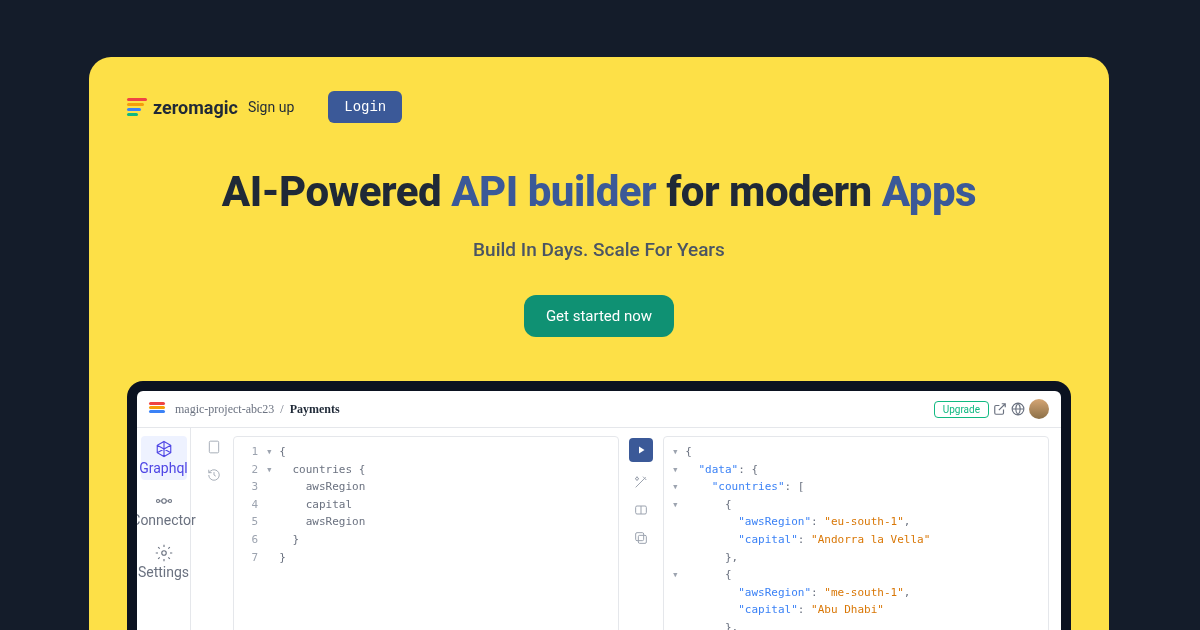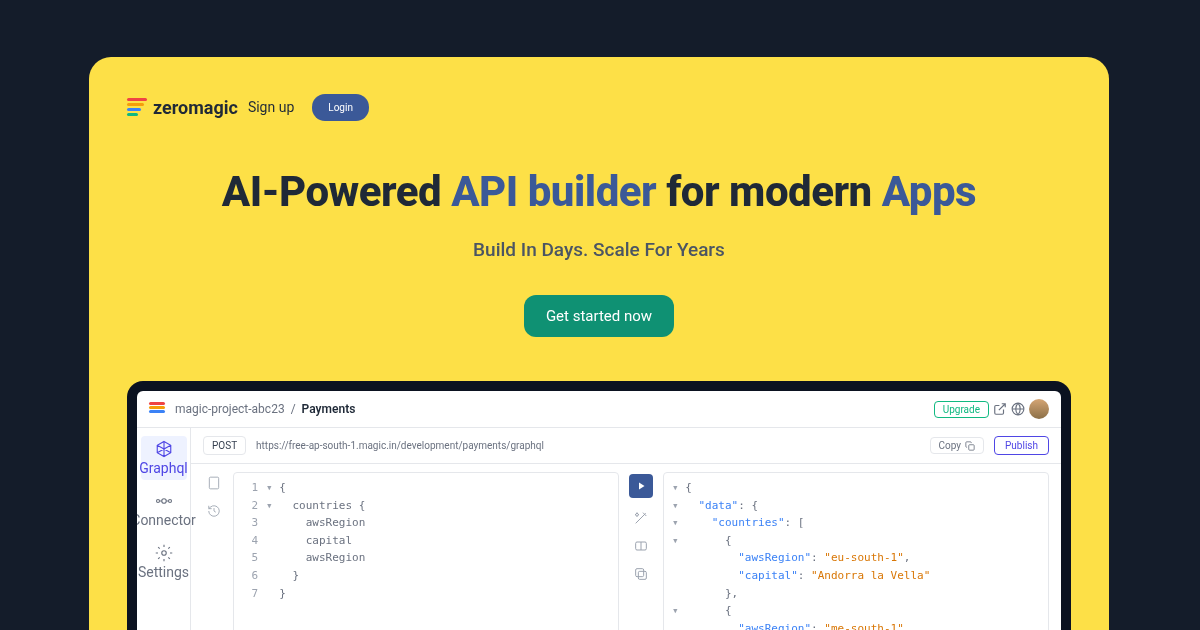--- a/index.html
+++ b/index.html
@@ -57,30 +57,31 @@
   font-size: 14px;
   display: flex;
   align-items: center;
   gap: 4px;
   cursor: pointer;
 }
 .chev { font-size: 10px; color: #6b7280; }
 .nav-right {
   display: flex;
   align-items: center;
-  gap: 18px;
+  gap: 34px;
 }
 .signup { font-size: 14px; color: #1f2937; cursor: pointer; }
 .login-btn {
   background: #3b5998;
   color: #fff;
-  font-size: 10px;
+  font-size: 14px;
   padding: 8px 16px;
-  border-radius: 13px;
+  border-radius: 6px;
   cursor: pointer;
+  font-family: Liberation Mono, monospace;
 }
 
 .hero {
   text-align: center;
   margin-top: 40px;
 }
 .hero-title {
   font-size: 42px;
   font-weight: 800;
   color: #1f2937;
@@ -121,21 +122,21 @@
   align-items: center;
   padding: 8px 12px;
   border-bottom: 1px solid #e5e7eb;
   gap: 10px;
 }
 .app-logo {
   width: 16px; height: 14px;
   display: flex; flex-direction: column; gap: 1px;
 }
 .app-logo span { height: 3px; border-radius: 2px; display:block; }
-.breadcrumb { font-size: 12px; color: #6b7280; display:flex; gap:6px; align-items:center;}
+.breadcrumb { font-size: 12px; color: #6b7280; display:flex; gap:6px; align-items:center;font-family:Liberation Serif, serif;}
 .breadcrumb .strong { color: #1f2937; font-weight: 600; }
 .app-top-right { margin-left: auto; display:flex; align-items:center; gap:4px; }
 .upgrade {
   border: 1px solid #10b981;
   color: #10b981;
   font-size: 10px;
   padding: 2px 8px;
   border-radius: 4px;
   cursor:pointer;
 }
@@ -324,32 +325,20 @@
           <div class="side-item">
             <svg class="side-ico" viewBox="0 0 24 24" fill="none" stroke="#6b7280" stroke-width="1.5">
                 <circle cx="12" cy="12" r="3"></circle>
                 <path d="M12 1v3M12 20v3M4.2 4.2l2.1 2.1M17.7 17.7l2.1 2.1M1 12h3M20 12h3M4.2 19.8l2.1-2.1M17.7 6.3l2.1-2.1"></path>
               </svg>
             <span class="side-label">Settings</span>
           </div>
         </div>
 
         <div class="main">
-          <div class="url-row">
-            <span class="method">POST</span>
-            <span class="url">https://free-ap-south-1.magic.in/development/payments/graphql</span>
-            <span class="copy-btn">
-              <span>Copy</span>
-              <svg width="10" height="10" viewBox="0 0 24 24" fill="none" stroke="currentColor" stroke-width="2">
-                  <rect x="9" y="9" width="13" height="13" rx="2"></rect>
-                  <path d="M5 15H4a2 2 0 0 1-2-2V4a2 2 0 0 1 2-2h9a2 2 0 0 1 2 2v1"></path>
-                </svg>
-            </span>
-            <span class="publish-btn">Publish</span>
-          </div>
 
           <div class="editor-row">
             <div class="minicol">
               <svg class="mini-ico" viewBox="0 0 24 24" fill="none" stroke="currentColor" stroke-width="1.5">
                   <rect x="4" y="2" width="16" height="20" rx="2"></rect>
                 </svg>
               <svg class="mini-ico" viewBox="0 0 24 24" fill="none" stroke="currentColor" stroke-width="1.5">
                   <path d="M3 12a9 9 0 1 0 3-6.7L3 8M3 3v5h5M12 7v5l3 2"></path>
                 </svg>
             </div>

